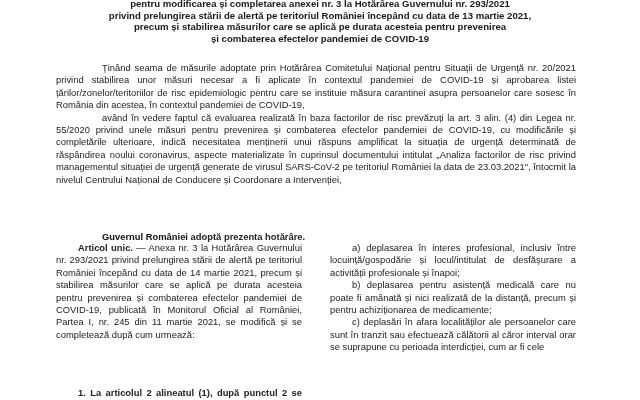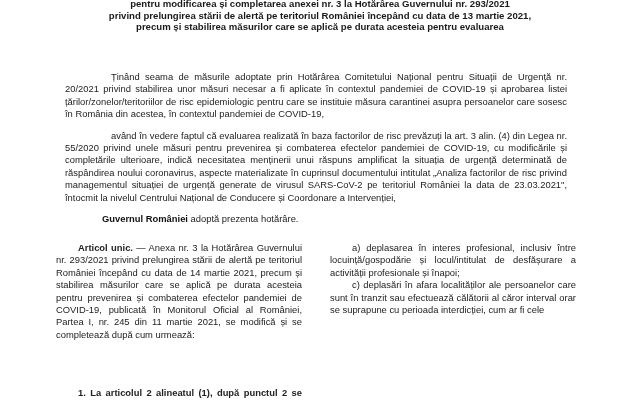--- a/index.html
+++ b/index.html
@@ -14,52 +14,54 @@
       position: absolute; left: 0; top: 0; width: 640px;
       text-align: center; font-weight: bold; color: #1a1a1a;
       font-size: 9.6px; line-height: 11.5px;
       margin-top: -2px;
     }
     .title div { white-space: nowrap; }
     .preamble {
       position: absolute; left: 56px; top: 62px; width: 520px;
       text-align: justify;
     }
-    .preamble p { margin: 9px; text-indent: 46px; }
-    .adopt { position: absolute; left: 102px; top: 213px; }
+    .preamble p { margin: 0; text-indent: 46px; }
+    .adopt { position: absolute; left: 102px; top: 231px; font-weight: bold; }
     .adopt b { color: #111; }
     .col {
       position: absolute; top: 242px; width: 246px;
       text-align: justify;
     }
     .col p { margin: 0; text-indent: 22px; }
     .col-left { left: 56px; }
     .col-right { left: 330px; }
     .col-left p.bold { font-weight: bold; margin-top: 46px; }
   </style>
 </head>
 <body>
 
 <div class="title">
   <div>pentru modificarea și completarea anexei nr. 3 la Hotărârea Guvernului nr. 293/2021</div>
   <div>privind prelungirea stării de alertă pe teritoriul României începând cu data de 13 martie 2021,</div>
-  <div>precum și stabilirea măsurilor care se aplică pe durata acesteia pentru evaluarea</div>
+  <div>precum și stabilirea măsurilor care se aplică pe durata acesteia pentru prevenirea</div>
+  <div>și combaterea efectelor pandemiei de COVID-19</div>
 </div>
 
 <div class="preamble">
   <p>Ținând seama de măsurile adoptate prin Hotărârea Comitetului Național pentru Situații de Urgență nr. 20/2021 privind stabilirea unor măsuri necesar a fi aplicate în contextul pandemiei de COVID-19 și aprobarea listei țărilor/zonelor/teritoriilor de risc epidemiologic pentru care se instituie măsura carantinei asupra persoanelor care sosesc în România din acestea, în contextul pandemiei de COVID-19,</p>
   <p>având în vedere faptul că evaluarea realizată în baza factorilor de risc prevăzuți la art. 3 alin. (4) din Legea nr. 55/2020 privind unele măsuri pentru prevenirea și combaterea efectelor pandemiei de COVID-19, cu modificările și completările ulterioare, indică necesitatea menținerii unui răspuns amplificat la situația de urgență determinată de răspândirea noului coronavirus, aspecte materializate în cuprinsul documentului intitulat „Analiza factorilor de risc privind managementul situației de urgență generate de virusul SARS-CoV-2 pe teritoriul României la data de 23.03.2021", întocmit la nivelul Centrului Național de Conducere și Coordonare a Intervenției,</p>
 </div>
 
 <div class="adopt">
   <b>Guvernul României</b><span> adoptă prezenta hotărâre.</span>
 </div>
 
 <div class="col col-left">
   <p><b>Articol unic.</b><span> — Anexa nr. 3 la Hotărârea Guvernului nr. 293/2021 privind prelungirea stării de alertă pe teritoriul României începând cu data de 14 martie 2021, precum și stabilirea măsurilor care se aplică pe durata acesteia pentru prevenirea și combaterea efectelor pandemiei de COVID-19, publicată în Monitorul Oficial al României, Partea I, nr. 245 din 11 martie 2021, se modifică și se completează după cum urmează:</span></p>
   <p class="bold">1. La articolul 2 alineatul (1), după punctul 2 se introduc cinci noi puncte, punctele 2¹—2⁵, cu următorul cuprins:</p>
   <p>„2¹. în toate localitățile, unde incidența cumulată la 14 zile este mai mare de 4 și mai mică sau egală cu</p>
 </div>
 
 <div class="col col-right">
   <p>a) deplasarea în interes profesional, inclusiv între locuință/gospodărie și locul/intitulat de desfășurare a activității profesionale și înapoi;</p>
+  <p>b) deplasarea pentru asistență medicală care nu poate fi amânată și nici realizată de la distanță, precum și pentru achiziționarea de medicamente;</p>
   <p>c) deplasări în afara localităților ale persoanelor care sunt în tranzit sau efectuează călătorii al căror interval orar se suprapune cu perioada interdicției, cum ar fi cele</p>
 </div>
 
 </body></html>

